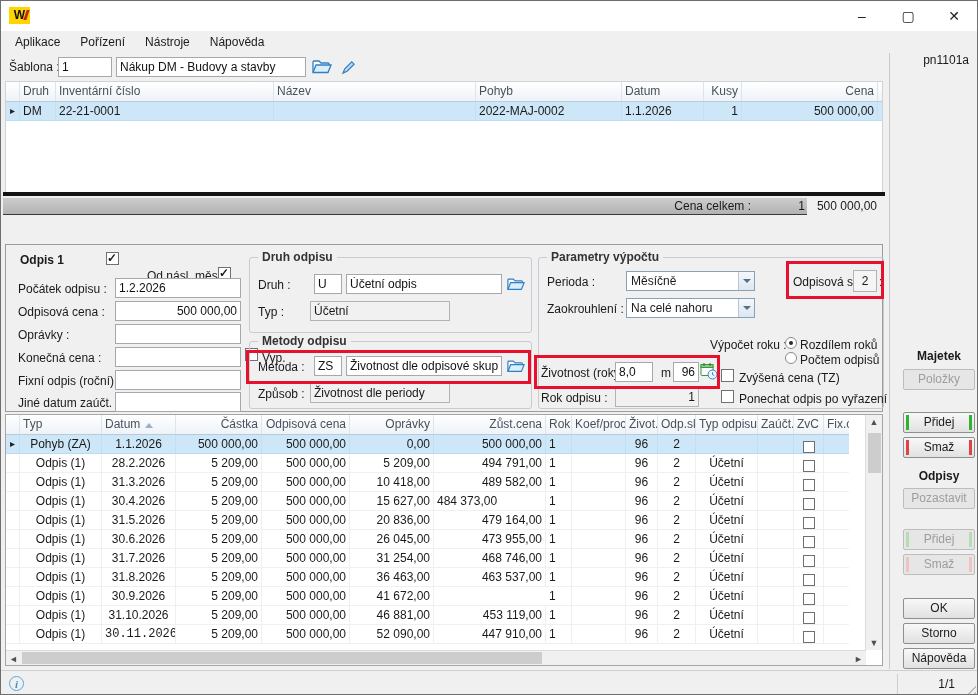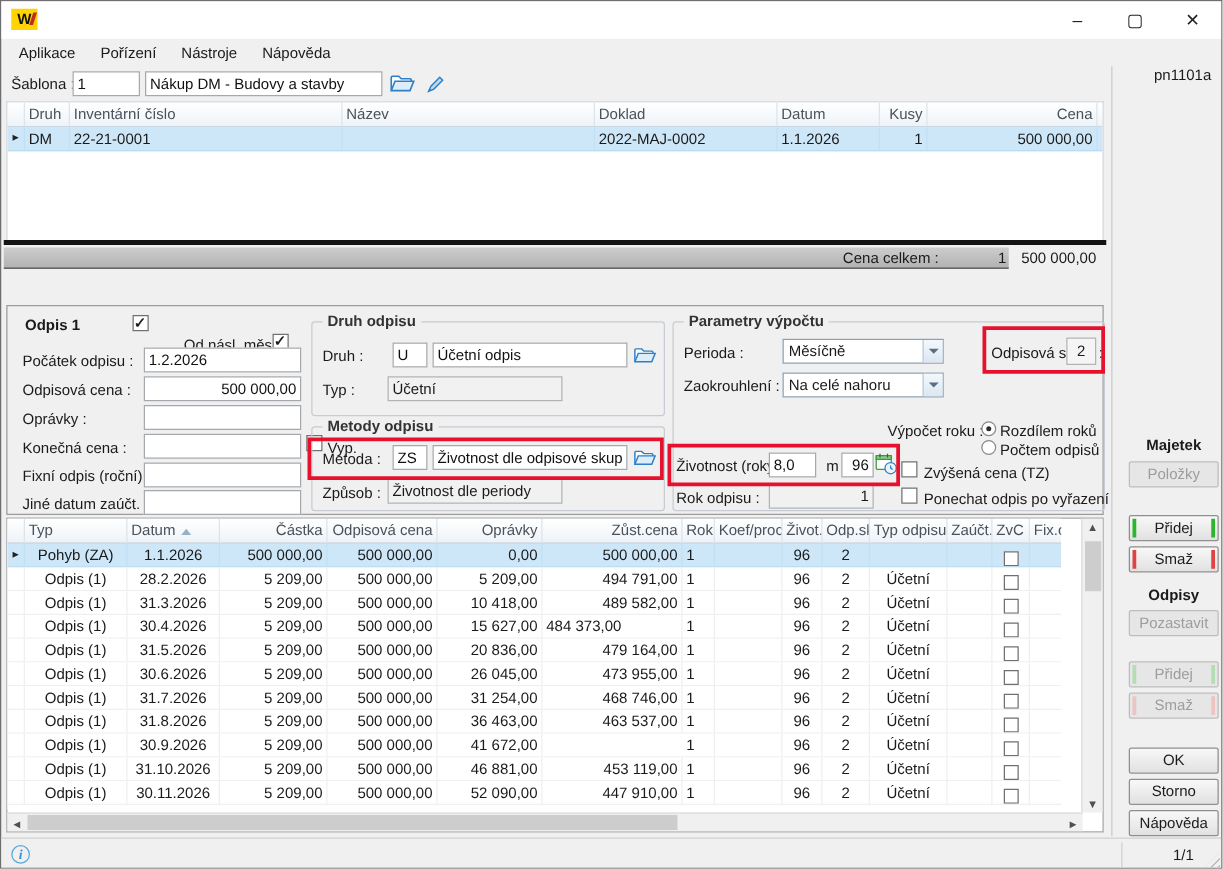--- a/index.html
+++ b/index.html
@@ -132,21 +132,21 @@
         <path d="M2 14 L4.5 13.3 L2.7 11.5 Z" fill="#2f7fc4"></path>
       </svg>
   </div>
 
   <div class="grid" id="asset-grid">
       <div class="ghead">
         <div class="gc marker"></div>
         <div class="gc" style="width: 36px; text-align: left;">Druh</div>
         <div class="gc" style="width: 218px; text-align: left;">Inventární číslo</div>
         <div class="gc" style="width: 202px; text-align: left;">Název</div>
-        <div class="gc" style="width: 146px; text-align: left;">Doklad</div>
+        <div class="gc" style="width: 146px; text-align: left;">Pohyb</div>
         <div class="gc" style="width: 82px; text-align: left;">Datum</div>
         <div class="gc" style="width: 38px; text-align: right;">Kusy</div>
         <div class="gc" style="width: 136px; text-align: right;">Cena</div>
       </div>
       <div class="grow sel">
         <div class="gc marker">▸</div>
         <div class="gc" style="width: 36px; text-align: left;">DM</div>
         <div class="gc" style="width: 218px; text-align: left;">22-21-0001</div>
         <div class="gc" style="width: 202px; text-align: left;"></div>
         <div class="gc" style="width: 146px; text-align: left;">2022-MAJ-0002</div>
@@ -459,21 +459,21 @@
           <div class="gc" style="width: 32px; text-align: center;">96</div>
           <div class="gc" style="width: 38px; text-align: center;">2</div>
           <div class="gc" style="width: 62px; text-align: center;">Účetní</div>
           <div class="gc" style="width: 36px; text-align: center;"></div>
           <div class="gc" style="width: 30px; text-align: center; padding-top: 2px;"><span class="cbx inline"></span></div>
           <div class="gc" style="width: 42px; text-align: right;">0</div>
         </div>
         <div class="grow">
           <div class="gc marker"></div>
           <div class="gc" style="width: 82px; text-align: center;">Odpis (1)</div>
-          <div class="gc" style="width: 74px; text-align: center;">30.11.2026</div>
+          <div class="gc" style="width: 74px; text-align: center; font-family: Liberation Mono, monospace;">30.11.2026</div>
           <div class="gc" style="width: 86px; text-align: right;">5 209,00</div>
           <div class="gc" style="width: 88px; text-align: right;">500 000,00</div>
           <div class="gc" style="width: 84px; text-align: right;">52 090,00</div>
           <div class="gc" style="width: 112px; text-align: right;">447 910,00</div>
           <div class="gc" style="width: 26px; text-align: left;">1</div>
           <div class="gc" style="width: 54px; text-align: left;"></div>
           <div class="gc" style="width: 32px; text-align: center;">96</div>
           <div class="gc" style="width: 38px; text-align: center;">2</div>
           <div class="gc" style="width: 62px; text-align: center;">Účetní</div>
           <div class="gc" style="width: 36px; text-align: center;"></div>

